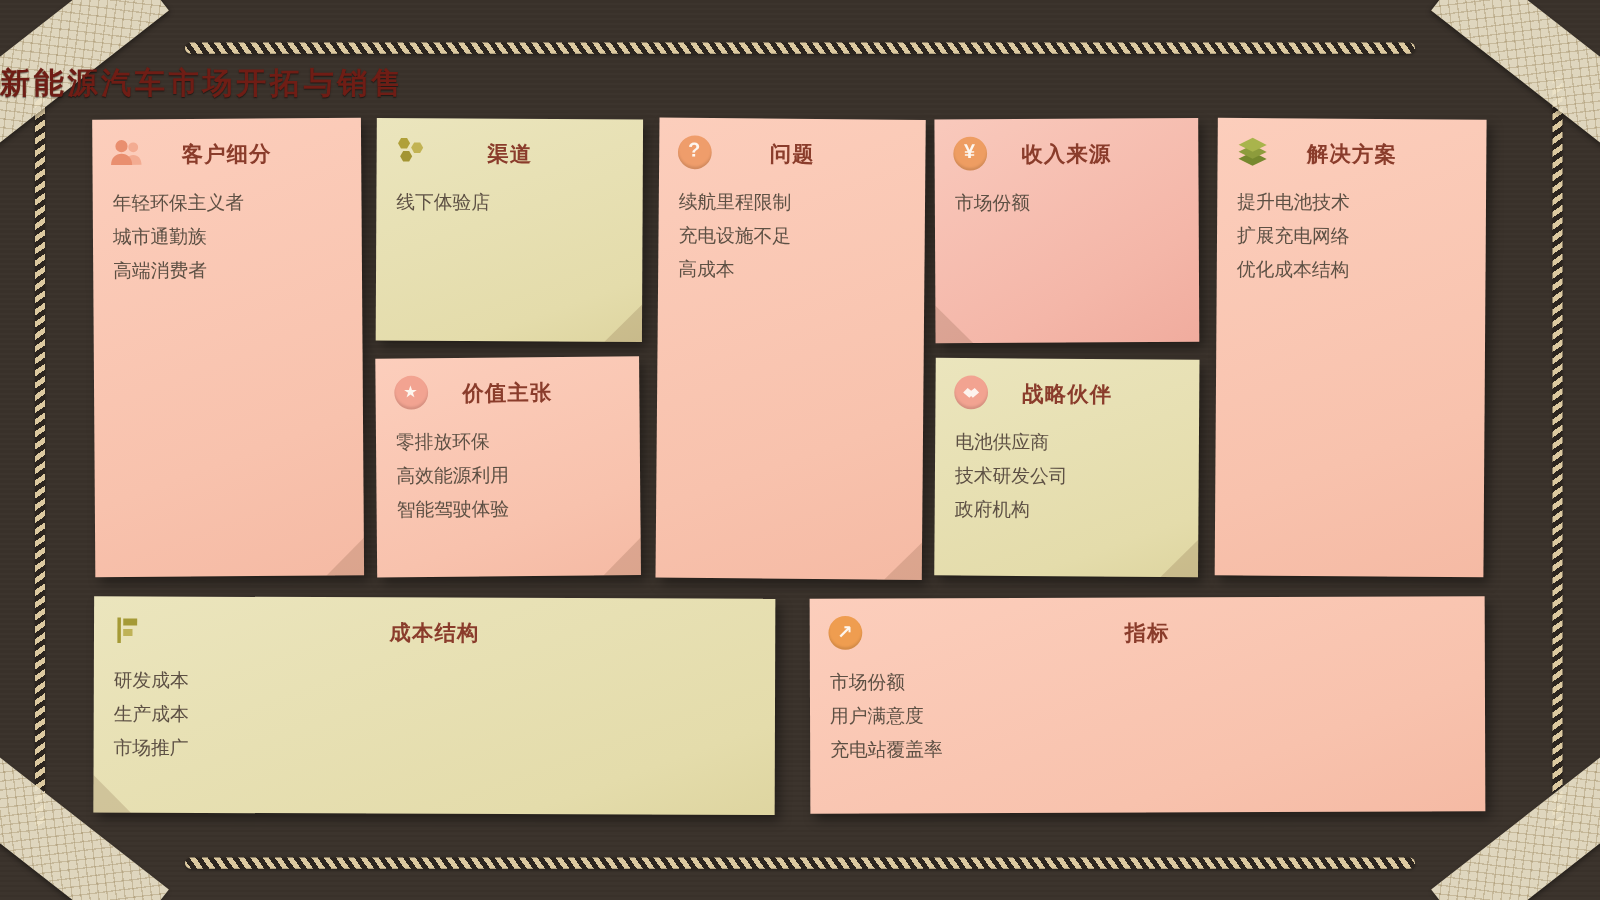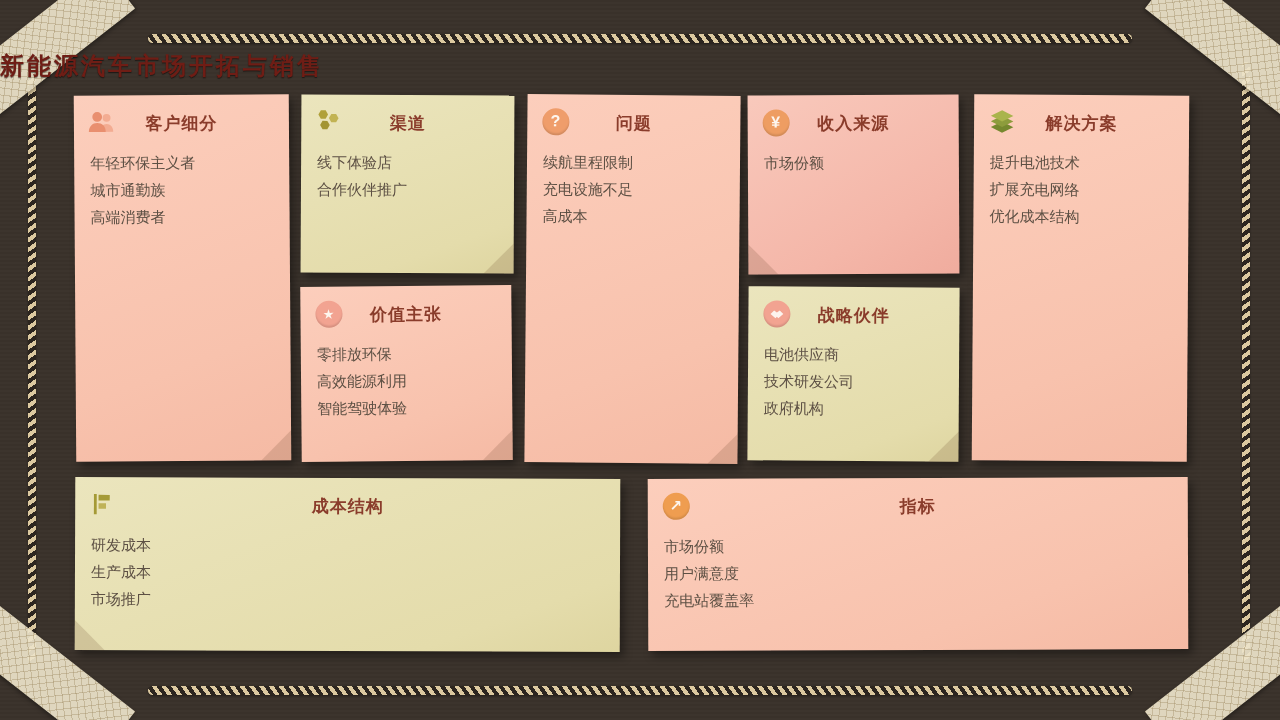--- a/index.html
+++ b/index.html
@@ -140,21 +140,20 @@
       <svg viewBox="0 0 32 32" width="28" height="28">
         <polygon points="3.5,8 6.25,3.2 11.75,3.2 14.5,8 11.75,12.8 6.25,12.8" fill="#b0a039"></polygon>
         <polygon points="15.5,12 18.25,7.2 23.75,7.2 26.5,12 23.75,16.8 18.25,16.8" fill="#c2b353"></polygon>
         <polygon points="5.5,20 8.25,15.2 13.75,15.2 16.5,20 13.75,24.8 8.25,24.8" fill="#a39533"></polygon>
       </svg>
     </span>
     <div class="card-title">渠道</div>
   </div>
   <ul class="card-items">
     <li>线下体验店</li>
-    <li>合作伙伴推广</li>
   </ul>
 </div>
 
 <div class="card salmon fold-br" style="left:301px;top:286px;width:211px;height:175px;transform:rotate(-0.5deg);">
   <div class="card-header">
     <span class="card-icon">
       <span class="circle-icon" style="background:#f2a391;font-size:13px;">★</span>
     </span>
     <div class="card-title">价值主张</div>
   </div>

